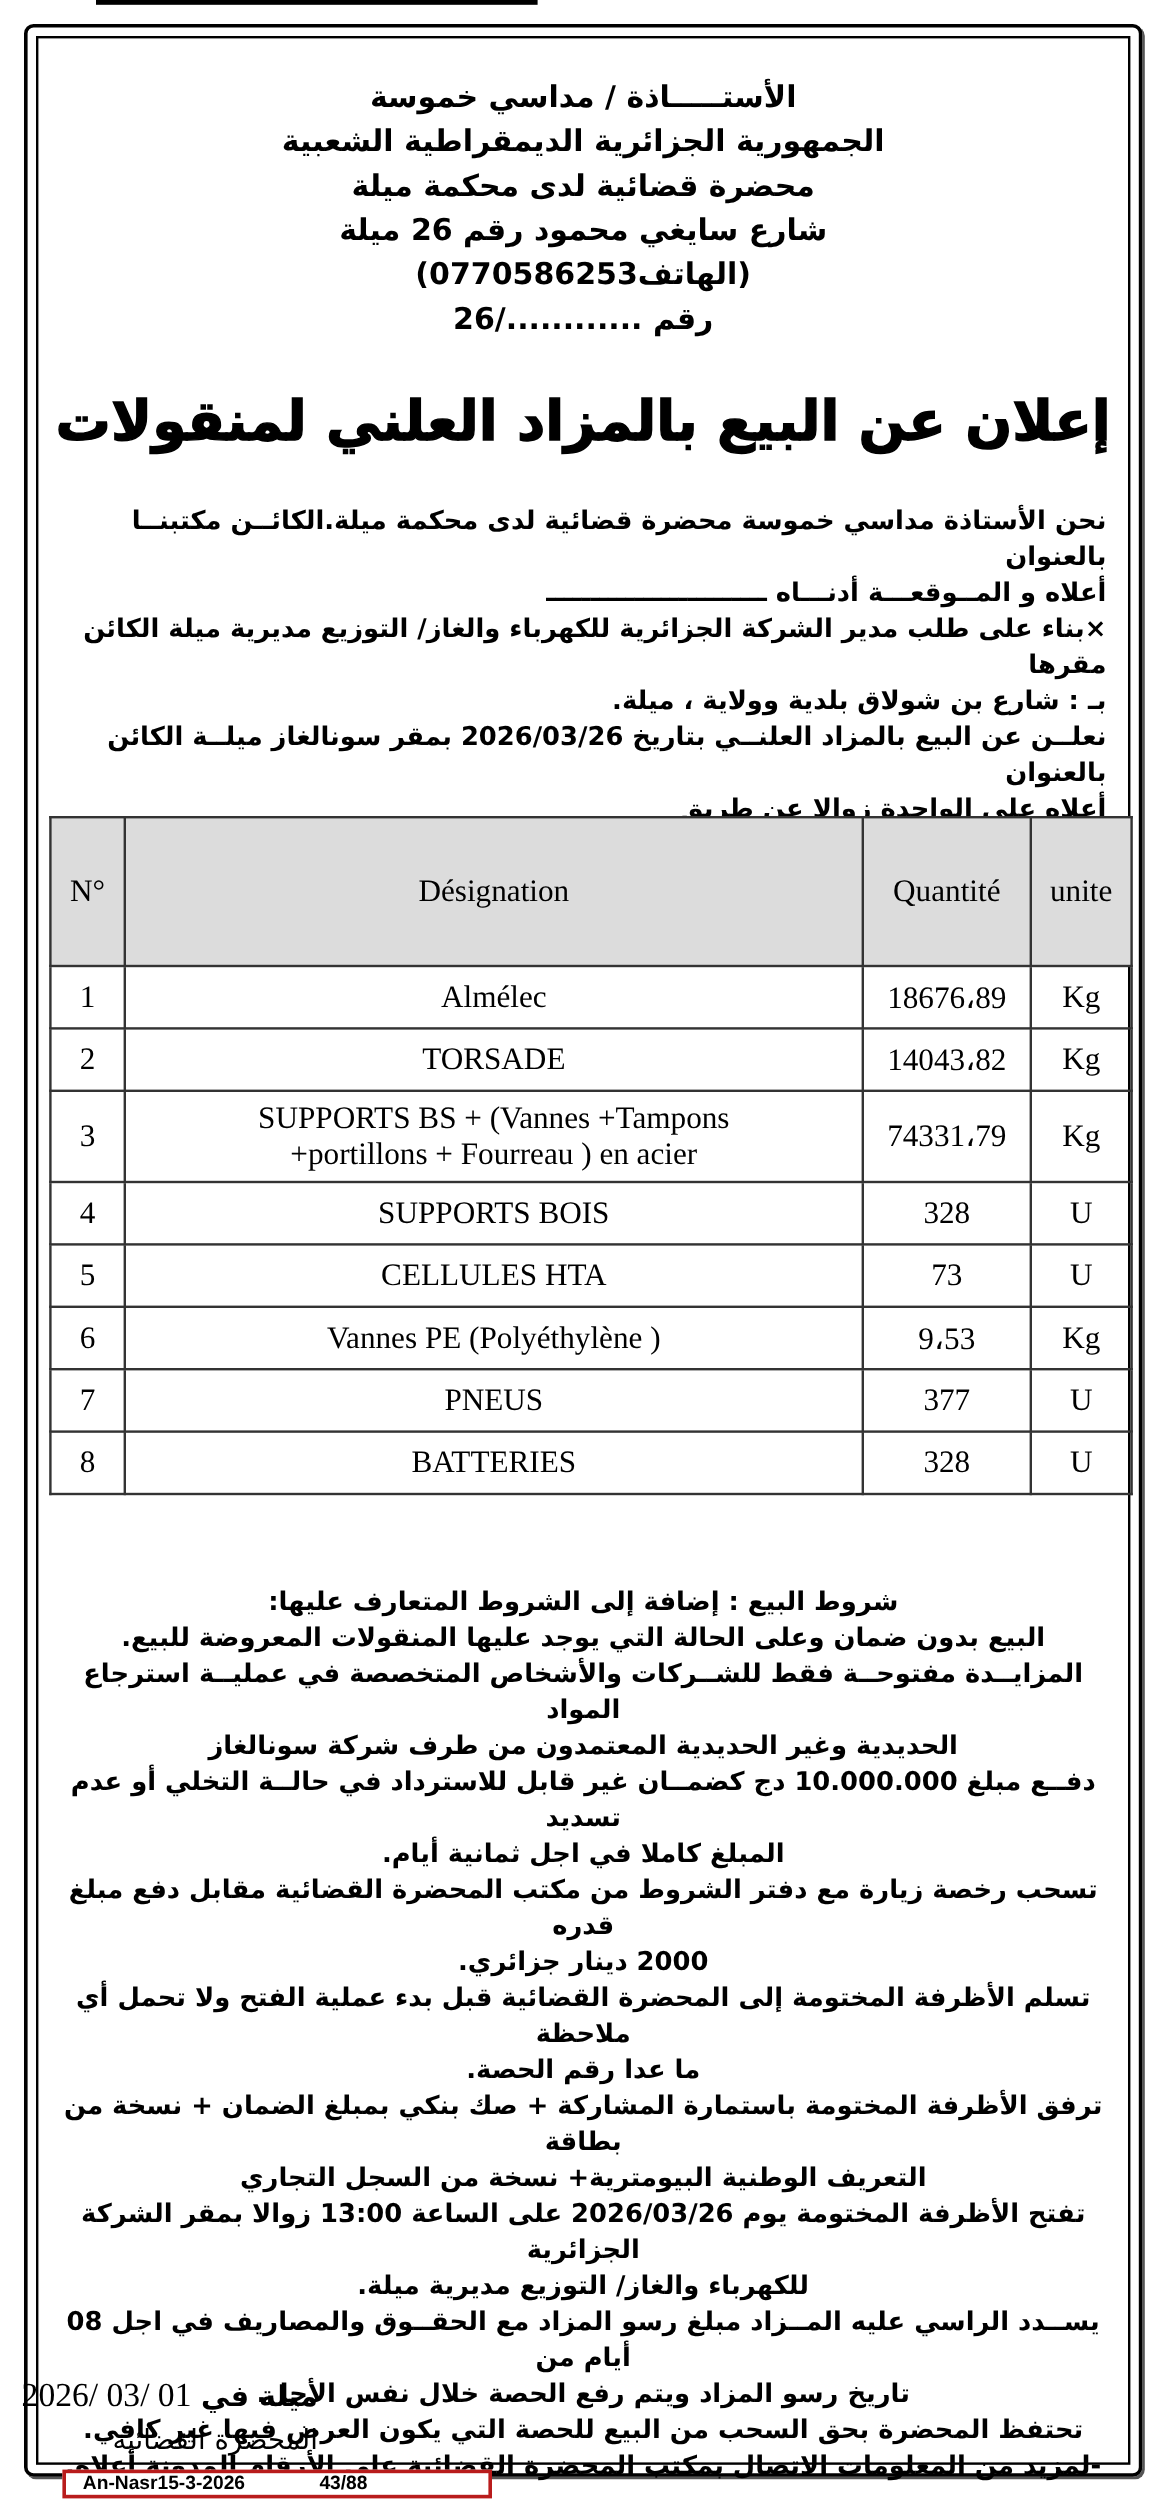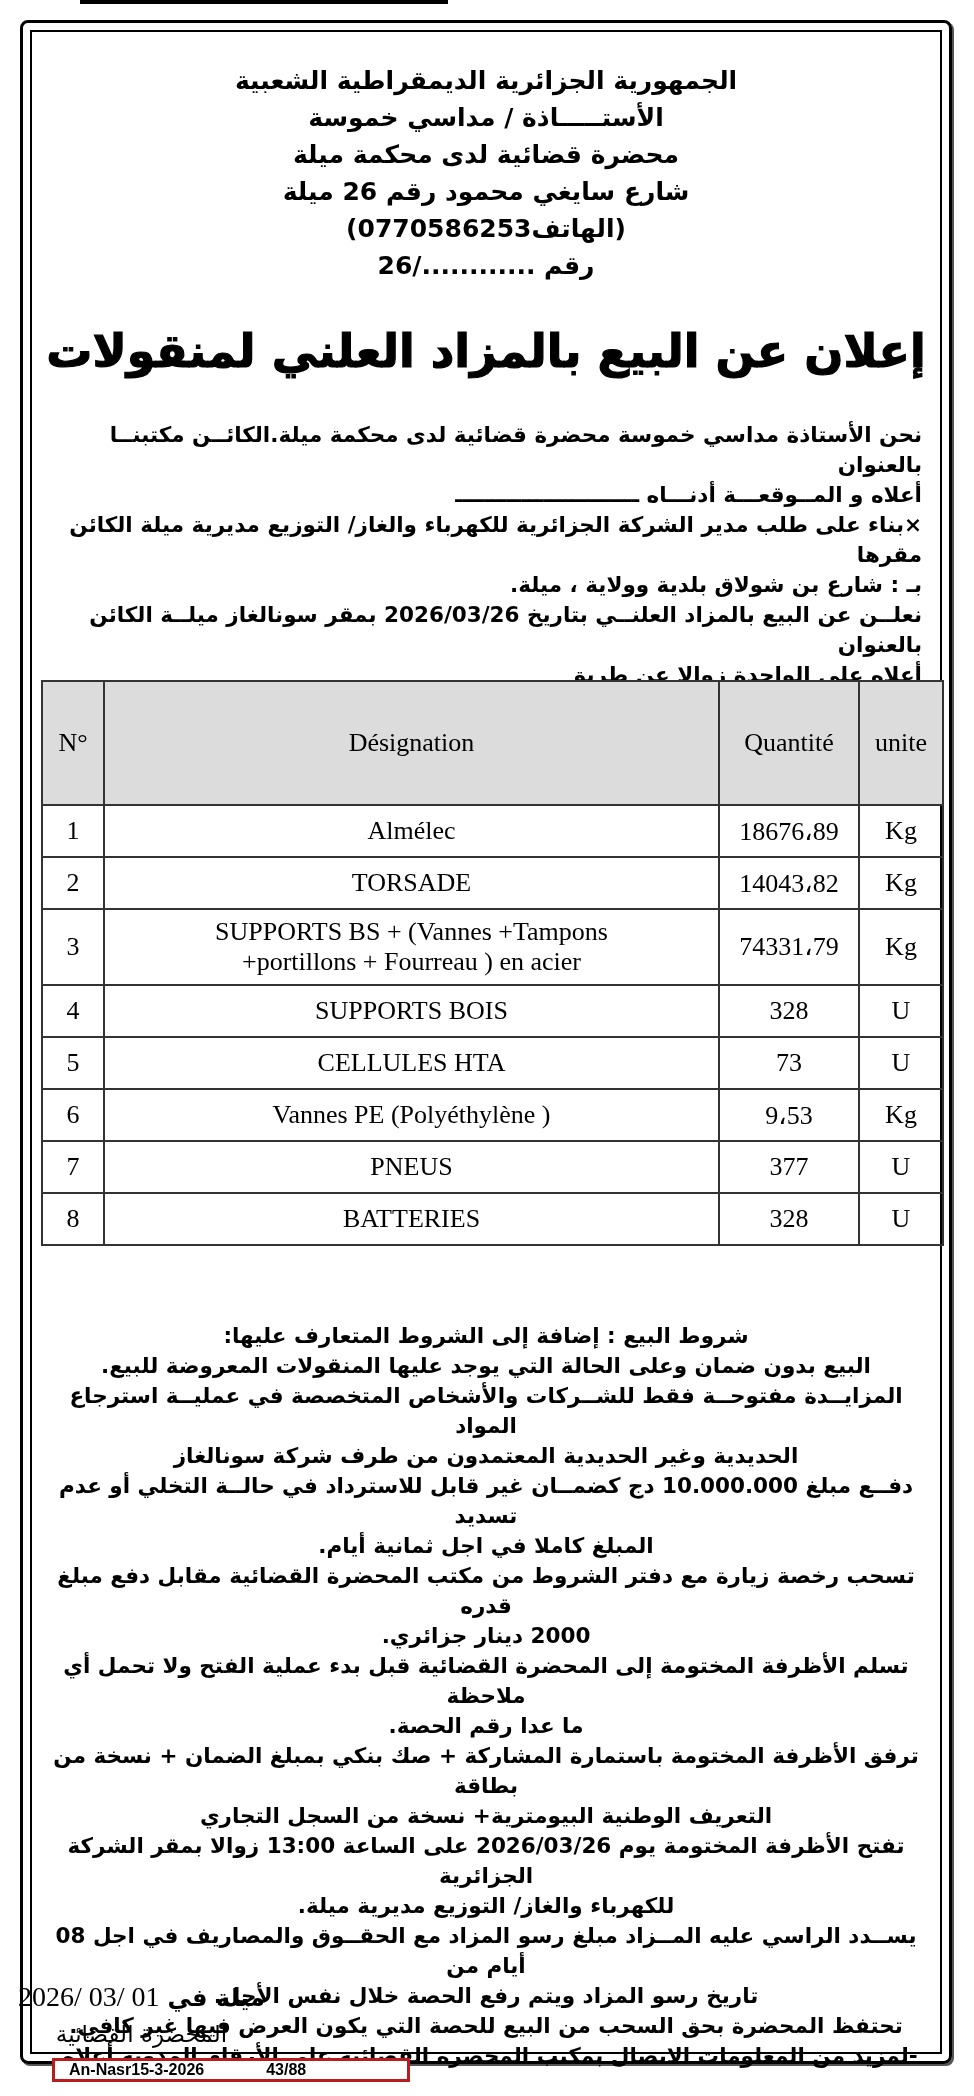--- a/index.html
+++ b/index.html
@@ -38,21 +38,21 @@
     border: 2px solid #333; text-align: center; font-weight: normal; padding: 0 4px;
   }
   table.items thead th { background: #dcdcdc; height: 122px; }
   table.items tbody td { height: 50px; }
   table.items tbody tr.tall td { height: 74px; line-height: 30px; }
   .col-n { width: 52px; }
   .col-q { width: 130px; }
   .col-u { width: 74px; }
   .terms { top: 1289px; text-align: center; }
   .signature {
-    position: absolute; left: 18px; top: 1981px; direction: ltr; text-align: center;
+    position: absolute; left: 18px; top: 1981px; direction: ltr; text-align: right;
   }
   .sig-date-row { display: flex; align-items: baseline; gap: 8px; }
   .sig-date { font-family: "Liberation Serif", serif; font-size: 28px; }
   .sig-place { font-family: "DejaVu Sans", sans-serif; font-weight: bold; font-size: 24px; direction: rtl; }
   .sig-office { font-family: "DejaVu Sans", sans-serif; font-weight: normal; font-size: 23px; direction: rtl; margin-top: 8px; }
   .footer-tag {
     position: absolute; left: 52px; top: 2058px; width: 358px; height: 24px; background: #fff;
     border: 3px solid #b91c1c; box-sizing: border-box; display: flex; align-items: center;
     font-family: "Liberation Sans", sans-serif; font-weight: bold; font-size: 16px;
   }
@@ -61,22 +61,22 @@
 </style>
 </head>
 <body>
 
 <div class="top-rule"></div>
 
 <div class="frame-outer">
   <div class="frame-inner">
 
     <div class="header">
+      <div class="line">الأستـــــاذة / مداسي خموسة</div>
       <div class="line">الجمهورية الجزائرية الديمقراطية الشعبية</div>
-      <div class="line">الأستـــــاذة / مداسي خموسة</div>
       <div class="line">محضرة قضائية لدى محكمة ميلة</div>
       <div class="line">شارع سايغي محمود رقم 26 ميلة</div>
       <div class="line">(الهاتف0770586253)</div>
       <div class="line">رقم ............/26</div>
     </div>
 
     <div class="title">إعلان عن البيع بالمزاد العلني لمنقولات</div>
 
     <div class="body-text intro">
       <p>نحن الأستاذة مداسي خموسة محضرة قضائية لدى محكمة ميلة.الكائــن مكتبنــا بالعنوان</p>

